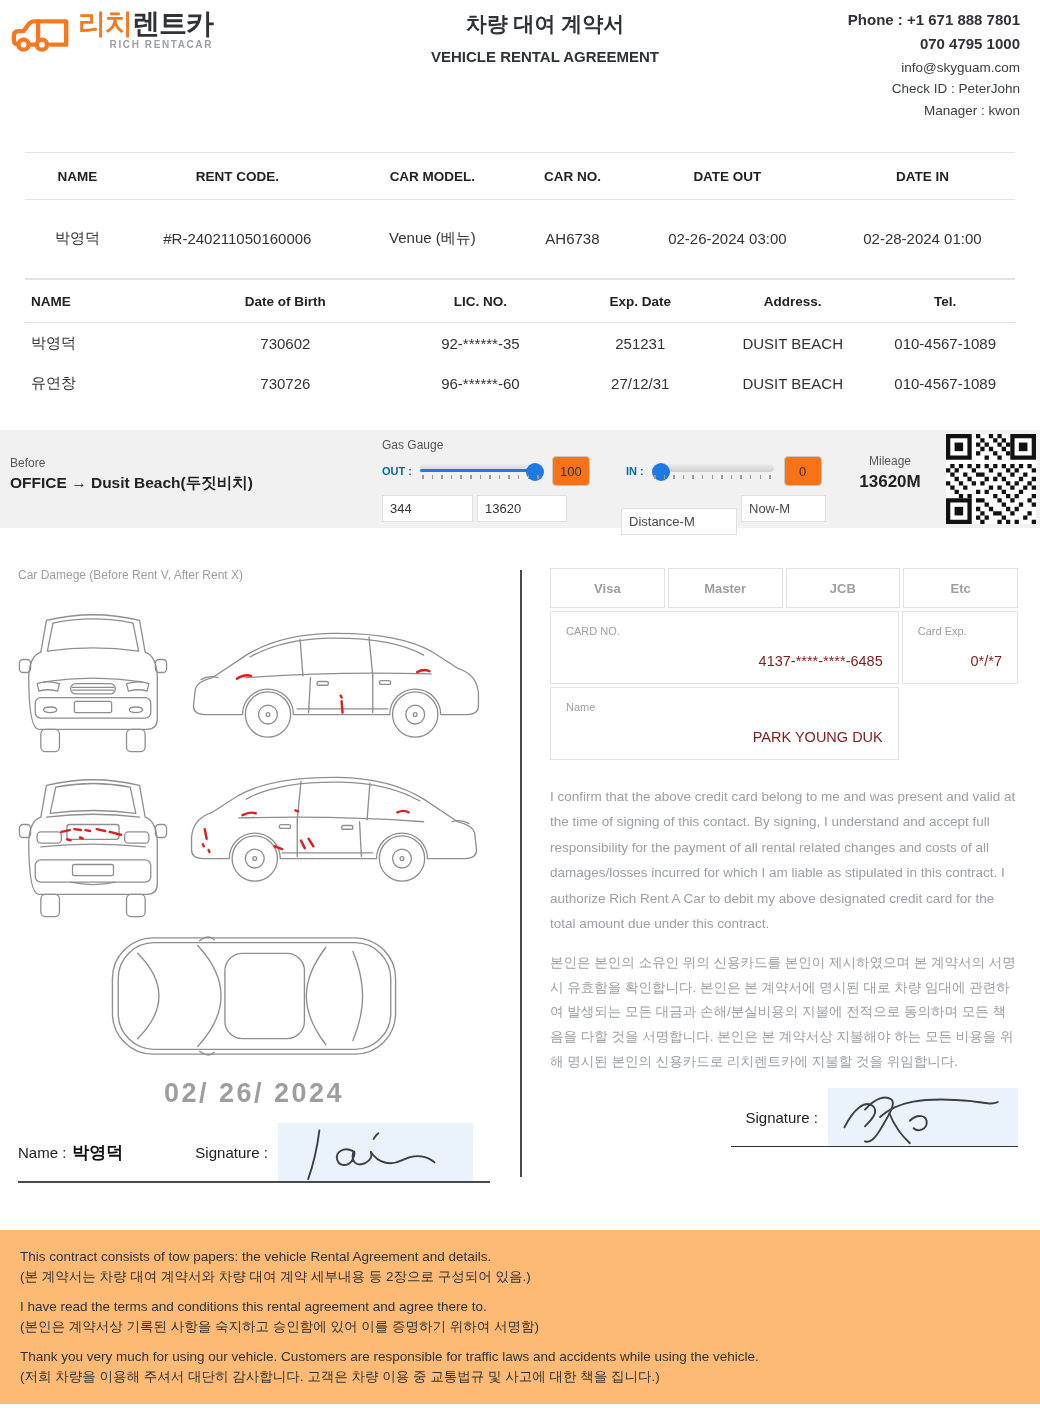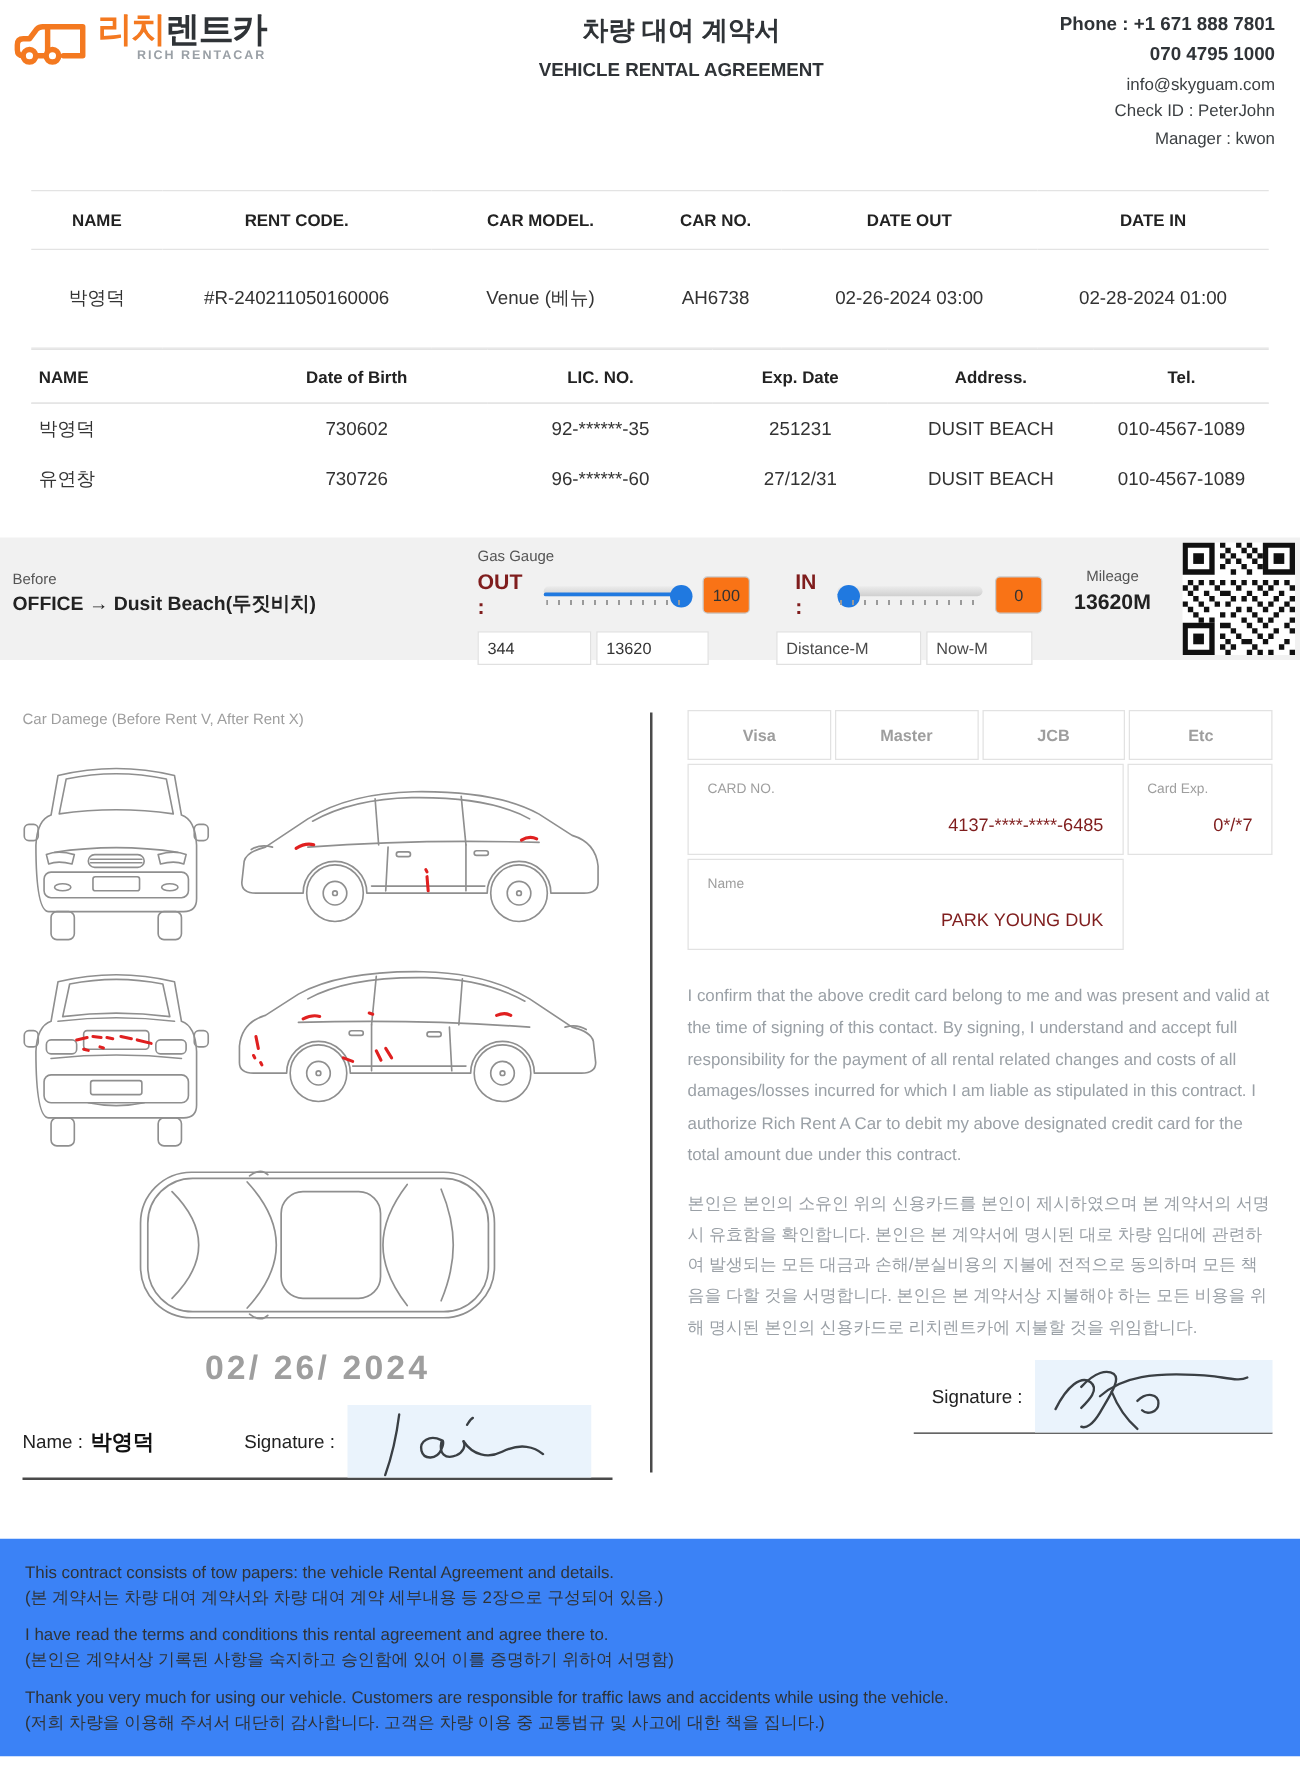--- a/index.html
+++ b/index.html
@@ -32,32 +32,32 @@
   .driver-table tbody:after { content:""; display:block; height:14px; }
 
   
   .status-bar { margin-top:13px; background:#f1f1f1; height:98px; display:flex; align-items:stretch; padding:4px 0 4px 10px; }
   .return-block { width:372px; padding-top:22px; }
   .return-label { font-size:12px; color:#555; }
   .return-value { font-size:15.5px; font-weight:bold; color:#222; margin-top:3px; }
   .gauge-block { width:452px; padding-top:4px; }
   .gauge-title { font-size:12px; color:#555; }
   .gauge-row { display:flex; align-items:center; margin-top:4px; }
-  .gauge-label { font-size:17px; font-weight:bold; color:#7f1d1d; margin-right:8px; }
+  .gauge-label { font-size:11px; font-weight:bold; color:#0369a1; margin-right:8px; }
   .slider { position:relative; width:122px; height:22px; margin-right:10px; }
   .slider .track { position:absolute; top:4px; left:0; right:0; height:8px; border-radius:4px; background:linear-gradient(#ececec,#cfcfcf); }
   .slider .fill { position:absolute; bottom:0; left:0; height:3px; border-radius:2px; background:#2079e0; }
   .slider .thumb { position:absolute; top:-1px; width:18px; height:18px; border-radius:50%; background:#2079e0; }
   .slider .ticks { position:absolute; top:15px; left:2px; right:2px; height:4px;
      background:repeating-linear-gradient(90deg,#9a9a9a 0 1.5px,transparent 1.5px 9.6px); }
   .gauge-value { min-width:38px; height:30px; border:1px solid #c9c9c9; border-radius:4px; background:#f97316; font-size:13px; color:#333; display:flex; align-items:center; justify-content:center; padding:0 6px; }
   .gauge-inputs { display:flex; margin-top:9px; }
   .g-input { height:27px; border:1px solid #e0e0e0; background:#fff; font-size:13px; color:#333; padding:0 7px; font-family:inherit; }
   .g-input::placeholder { color:#4a4a4a; opacity:1; }
-  .gi-1 { width:91px; } .gi-2 { width:90px; margin-left:4px; } .gi-3 { width:116px; margin-left:54px; } .gi-4 { width:85px; margin-left:4px; }
+  .gi-1 { width:91px; } .gi-2 { width:90px; margin-left:4px; } .gi-3 { width:116px; margin-left:54px;margin-top:13px; } .gi-4 { width:85px; margin-left:4px; }
   .in-group { margin-left:36px; display:flex; align-items:center; }
   .mileage-block { width:112px; padding-top:20px; text-align:center; }
   .mileage-label { font-size:12px; color:#555; }
   .mileage-value { font-size:17px; font-weight:bold; color:#222; margin-top:4px; }
   .qr-wrap { width:94px; padding-top:0; display:flex; align-items:center; }
 
   
   .main { display:flex; margin-top:40px; padding:0 22px 0 18px; }
   .left-col { width:472px; border-bottom:2px solid #4a4a4a; padding-bottom:0; }
   .divider { width:2px; background:#4a4a4a; margin:2px 28px 6px 30px; }
@@ -81,21 +81,21 @@
   .card-info { display:grid; grid-template-columns:3fr 1fr; gap:3px; margin-top:3px; }
   .card-cell { border:1px solid #e2e2e2; padding:13px 15px 14px; }
   .card-cell .cl { font-size:11px; color:#9e9e9e; }
   .card-cell .cv { font-size:14.5px; color:#7f1d1d; margin-top:16px;text-align:right; }
   .confirm-en { margin-top:24px; font-size:13.5px; color:#9aa0a6; line-height:1.88; }
   .confirm-ko { margin-top:15px; font-size:13.5px; color:#9aa0a6; line-height:1.82; }
   .sig-row-right { display:flex; align-items:center; justify-content:flex-end; margin-top:14px; border-bottom:1.5px solid #333; width:287px; margin-left:auto; padding-bottom:0; position:relative; }
   .sig-box-r { width:190px; height:58px; background:#eaf3fc; margin-left:10px; }
 
   
-  .terms { margin:47px 0 0; background:#3b82f6; padding:17px 20px 18px; }
+  .terms { margin:47px 0 0; background:#fdba74; padding:17px 20px 18px; }
   .term-pair { margin-bottom:11px; }
   .term-pair:last-child { margin-bottom:0; }
   .term-en, .term-ko { font-size:13.5px; color:#2f3337; line-height:1.45; }
 
   svg.line-art path, svg.line-art rect, svg.line-art circle, svg.line-art ellipse { fill:none; stroke:#8f8f8f; stroke-width:1.4; stroke-linejoin:round; stroke-linecap:round; }
   svg.line-art .red { stroke:#e02020; stroke-width:2.6; }
 </style>
 </head>
 <body>
 

